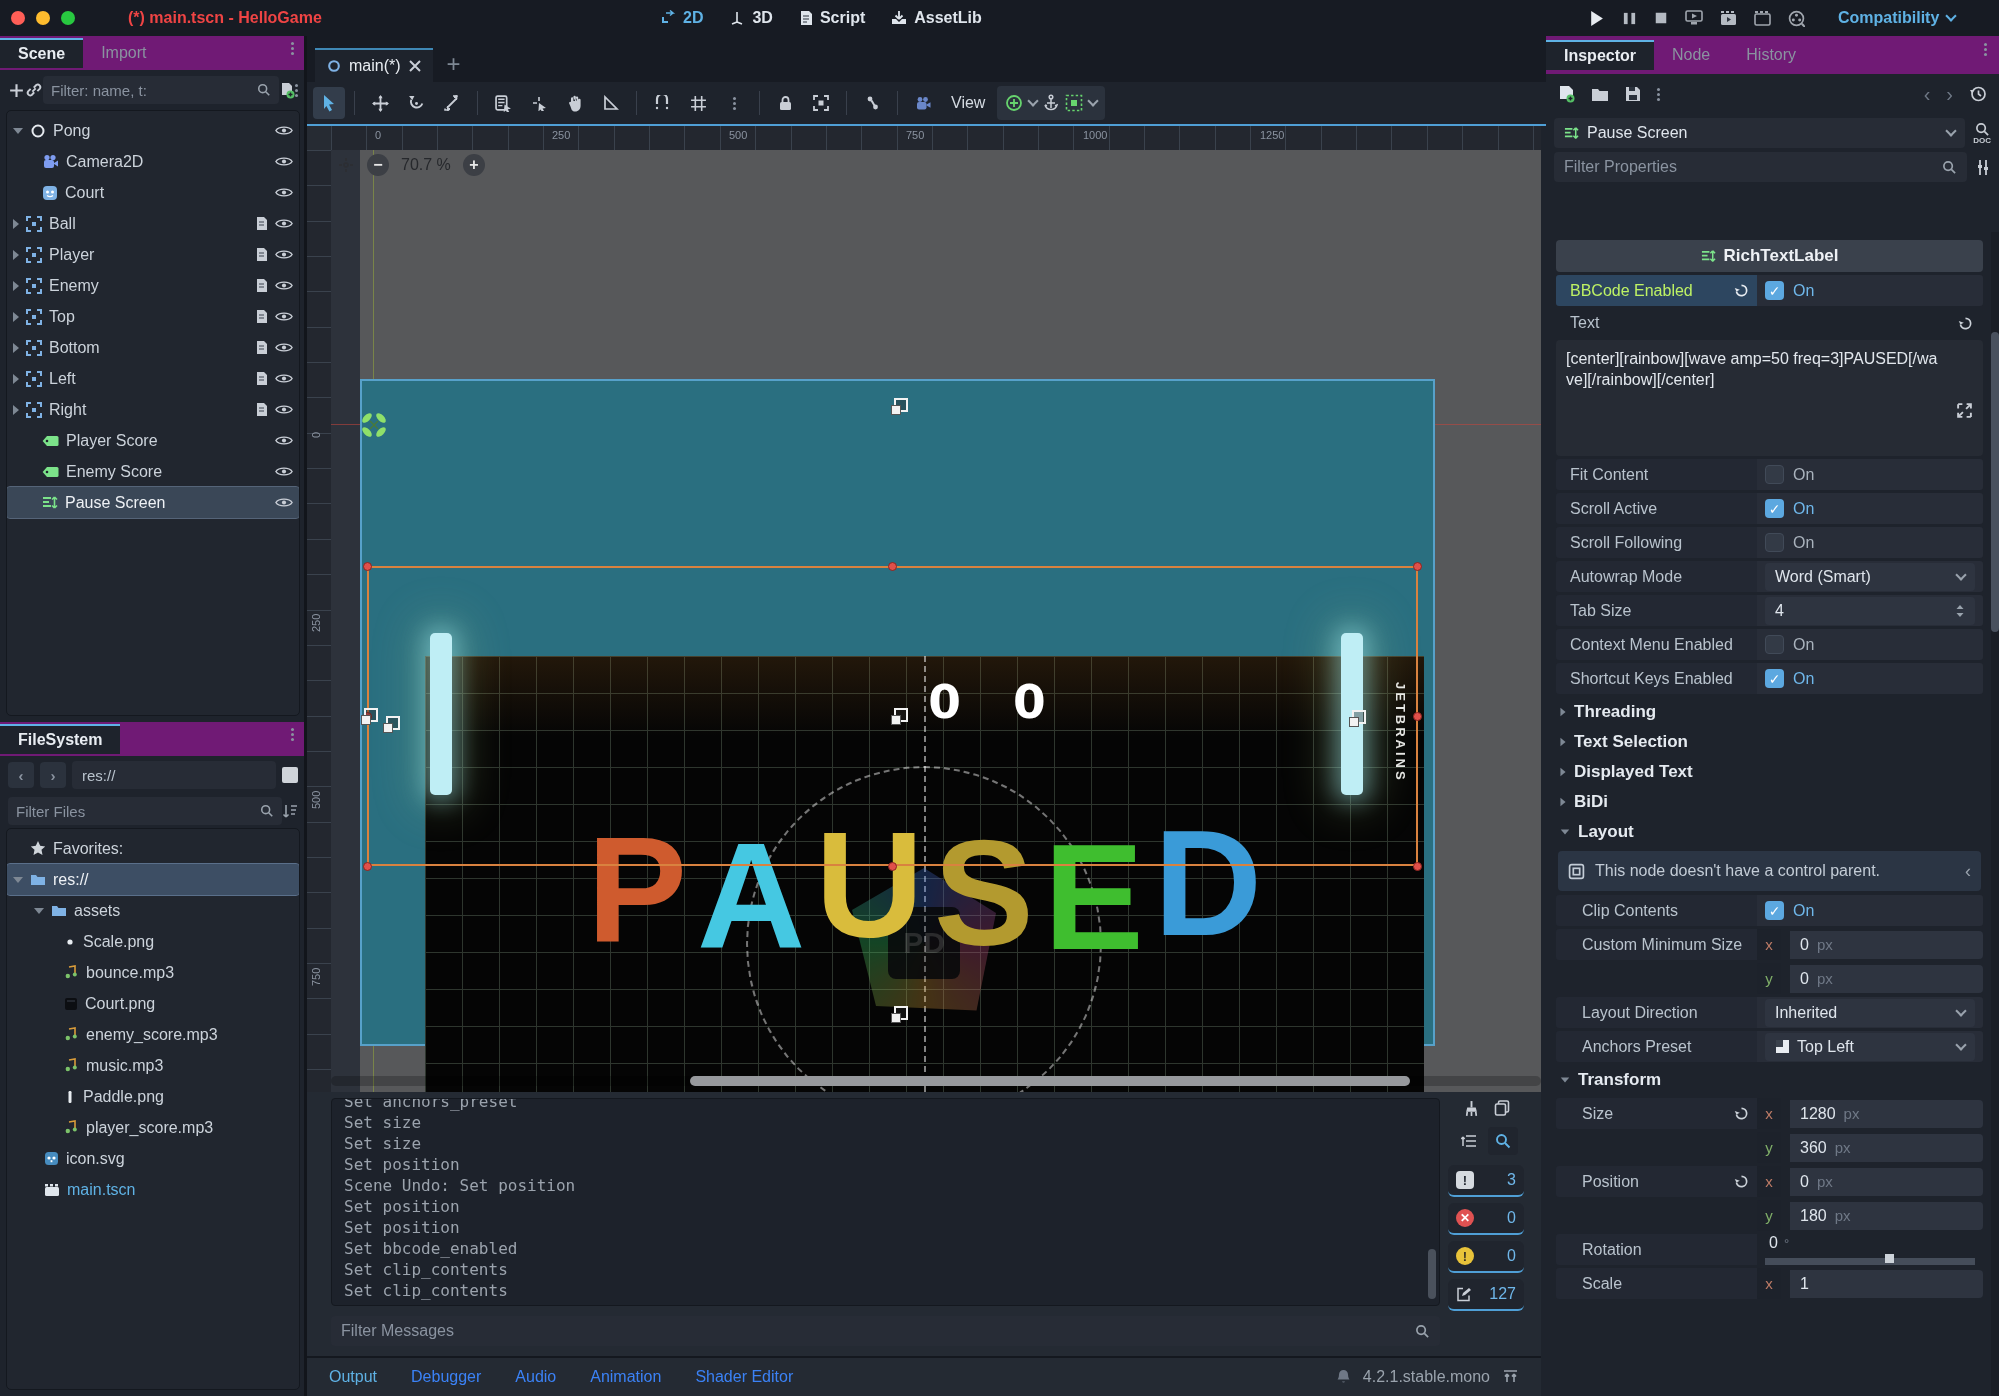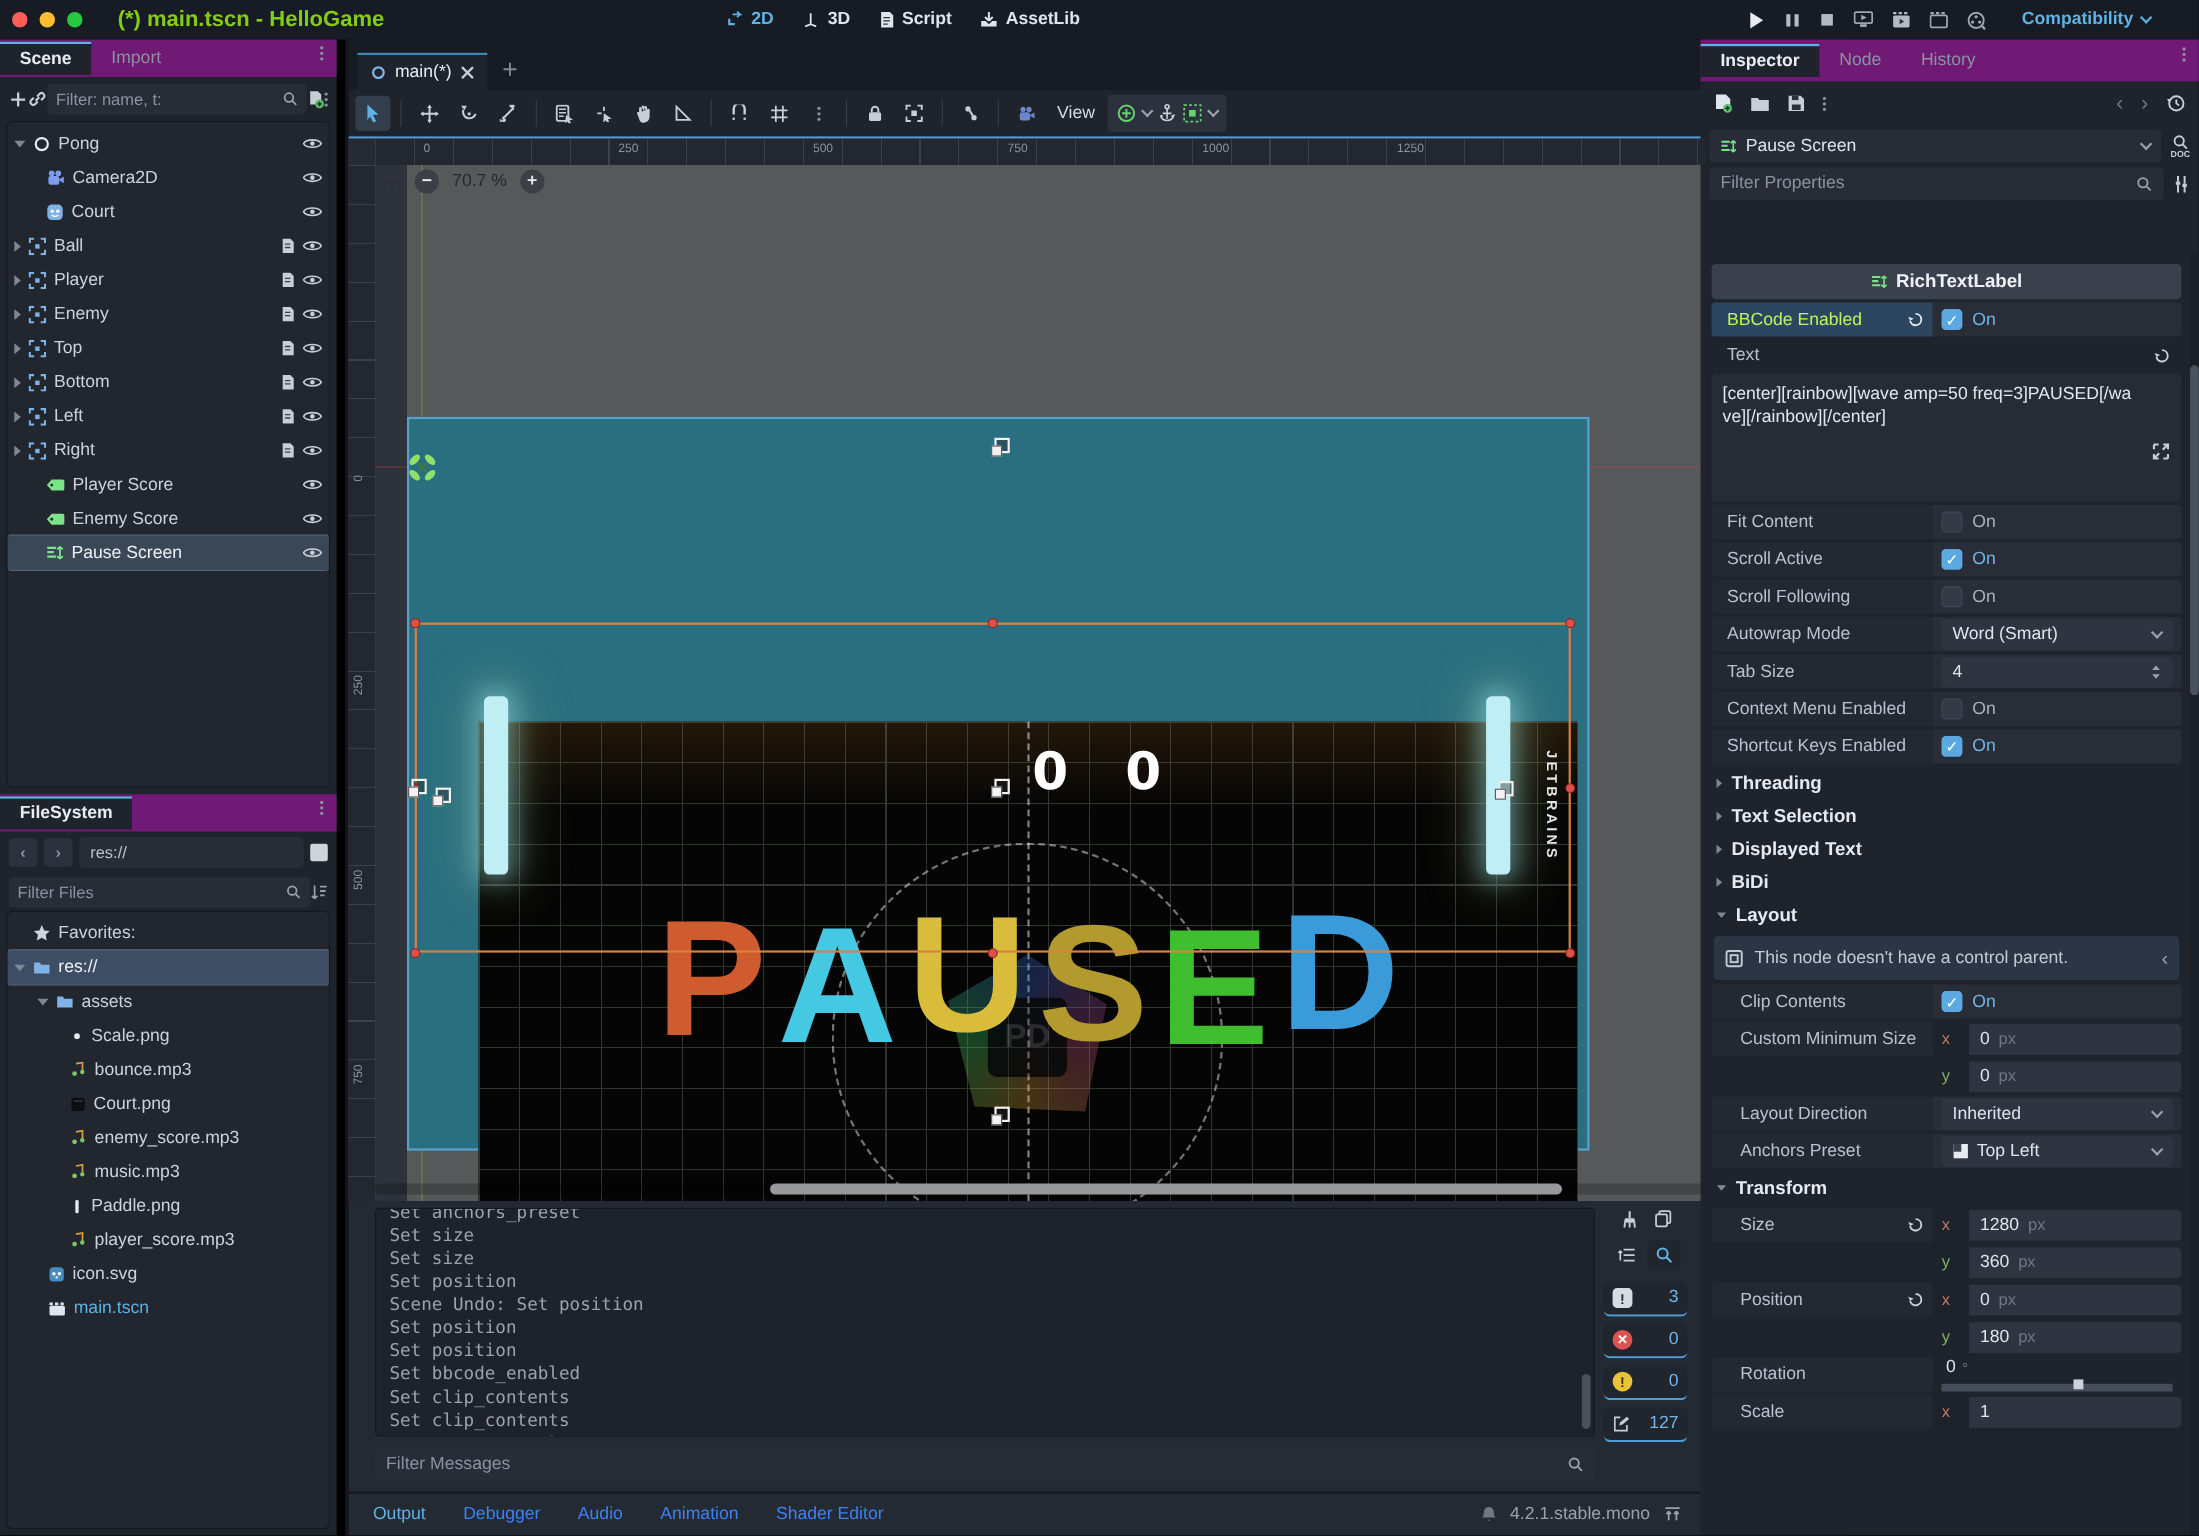--- a/index.html
+++ b/index.html
@@ -8,30 +8,30 @@
   --teal:#2a6f80; --orange:#d9823f; --red:#e0504a;
 }
 *{box-sizing:border-box;margin:0;padding:0}
 html,body{background:#000}
 body{width:1999px;height:1396px;position:relative;font-family:"Liberation Sans",sans-serif;color:var(--txt);overflow:hidden}
 .row{display:flex;align-items:center}
 svg{display:block;flex:none}
 
 #titlebar{position:absolute;left:0;top:0;width:1999px;height:36px;background:#171b23;display:flex;align-items:center}
 .tl-dot{width:14px;height:14px;border-radius:50%;margin-left:11px}
-#title-text{font-weight:bold;font-size:20px;margin-left:32px;color:#84cc16}
+#title-text{font-weight:bold;font-size:16px;margin-left:53px;color:#ef4444}
 .modes{position:absolute;left:660px;display:flex;gap:26px;align-items:center}
 .mode{display:flex;gap:7px;align-items:center;font-weight:bold;font-size:16px;color:#dfe5ec}
 .mode.active{color:var(--blue)}
 .playbk{position:absolute;left:1588px;display:flex;gap:17px;align-items:center}
 .renderer{position:absolute;left:1838px;display:flex;gap:8px;align-items:center;color:var(--blue);font-weight:bold;font-size:16px}
 .chev{width:8px;height:8px;border-right:2px solid currentColor;border-bottom:2px solid currentColor;transform:rotate(45deg);margin-top:-4px}
 
 #leftdock{position:absolute;left:0;top:36px;width:306px;height:1360px;background:var(--bg1)}
-#centercol{position:absolute;left:314px;top:36px;width:1368px;height:1360px;background:var(--bg1);border-left:3px solid #12151b;border-right:3px solid #12151b}
+#centercol{position:absolute;left:304px;top:36px;width:1368px;height:1360px;background:var(--bg1);border-left:3px solid #12151b;border-right:3px solid #12151b}
 #rightdock{position:absolute;left:1546px;top:36px;width:453px;height:1360px;background:var(--bg1)}
 
 .ptabs{height:34px;background:#701a75;display:flex;align-items:center}
 .ptab{height:30px;padding:0 18px;display:flex;align-items:center;font-size:16px;color:var(--mut)}
 .ptab.active{background:var(--bg1);border-top:2px solid var(--blue);color:#e9edf2;font-weight:bold}
 .vdots{width:3px;height:3px;border-radius:50%;background:var(--mut);box-shadow:0 -5px 0 var(--mut),0 5px 0 var(--mut)}
 
 #scenepanel{height:686px;display:flex;flex-direction:column}
 .ptoolbar{height:40px;display:flex;align-items:center;padding:0 8px}
 .filter{flex:1;height:28px;background:var(--field);border-radius:4px;display:flex;align-items:center;padding:0 8px;color:var(--mut);font-size:15px}

